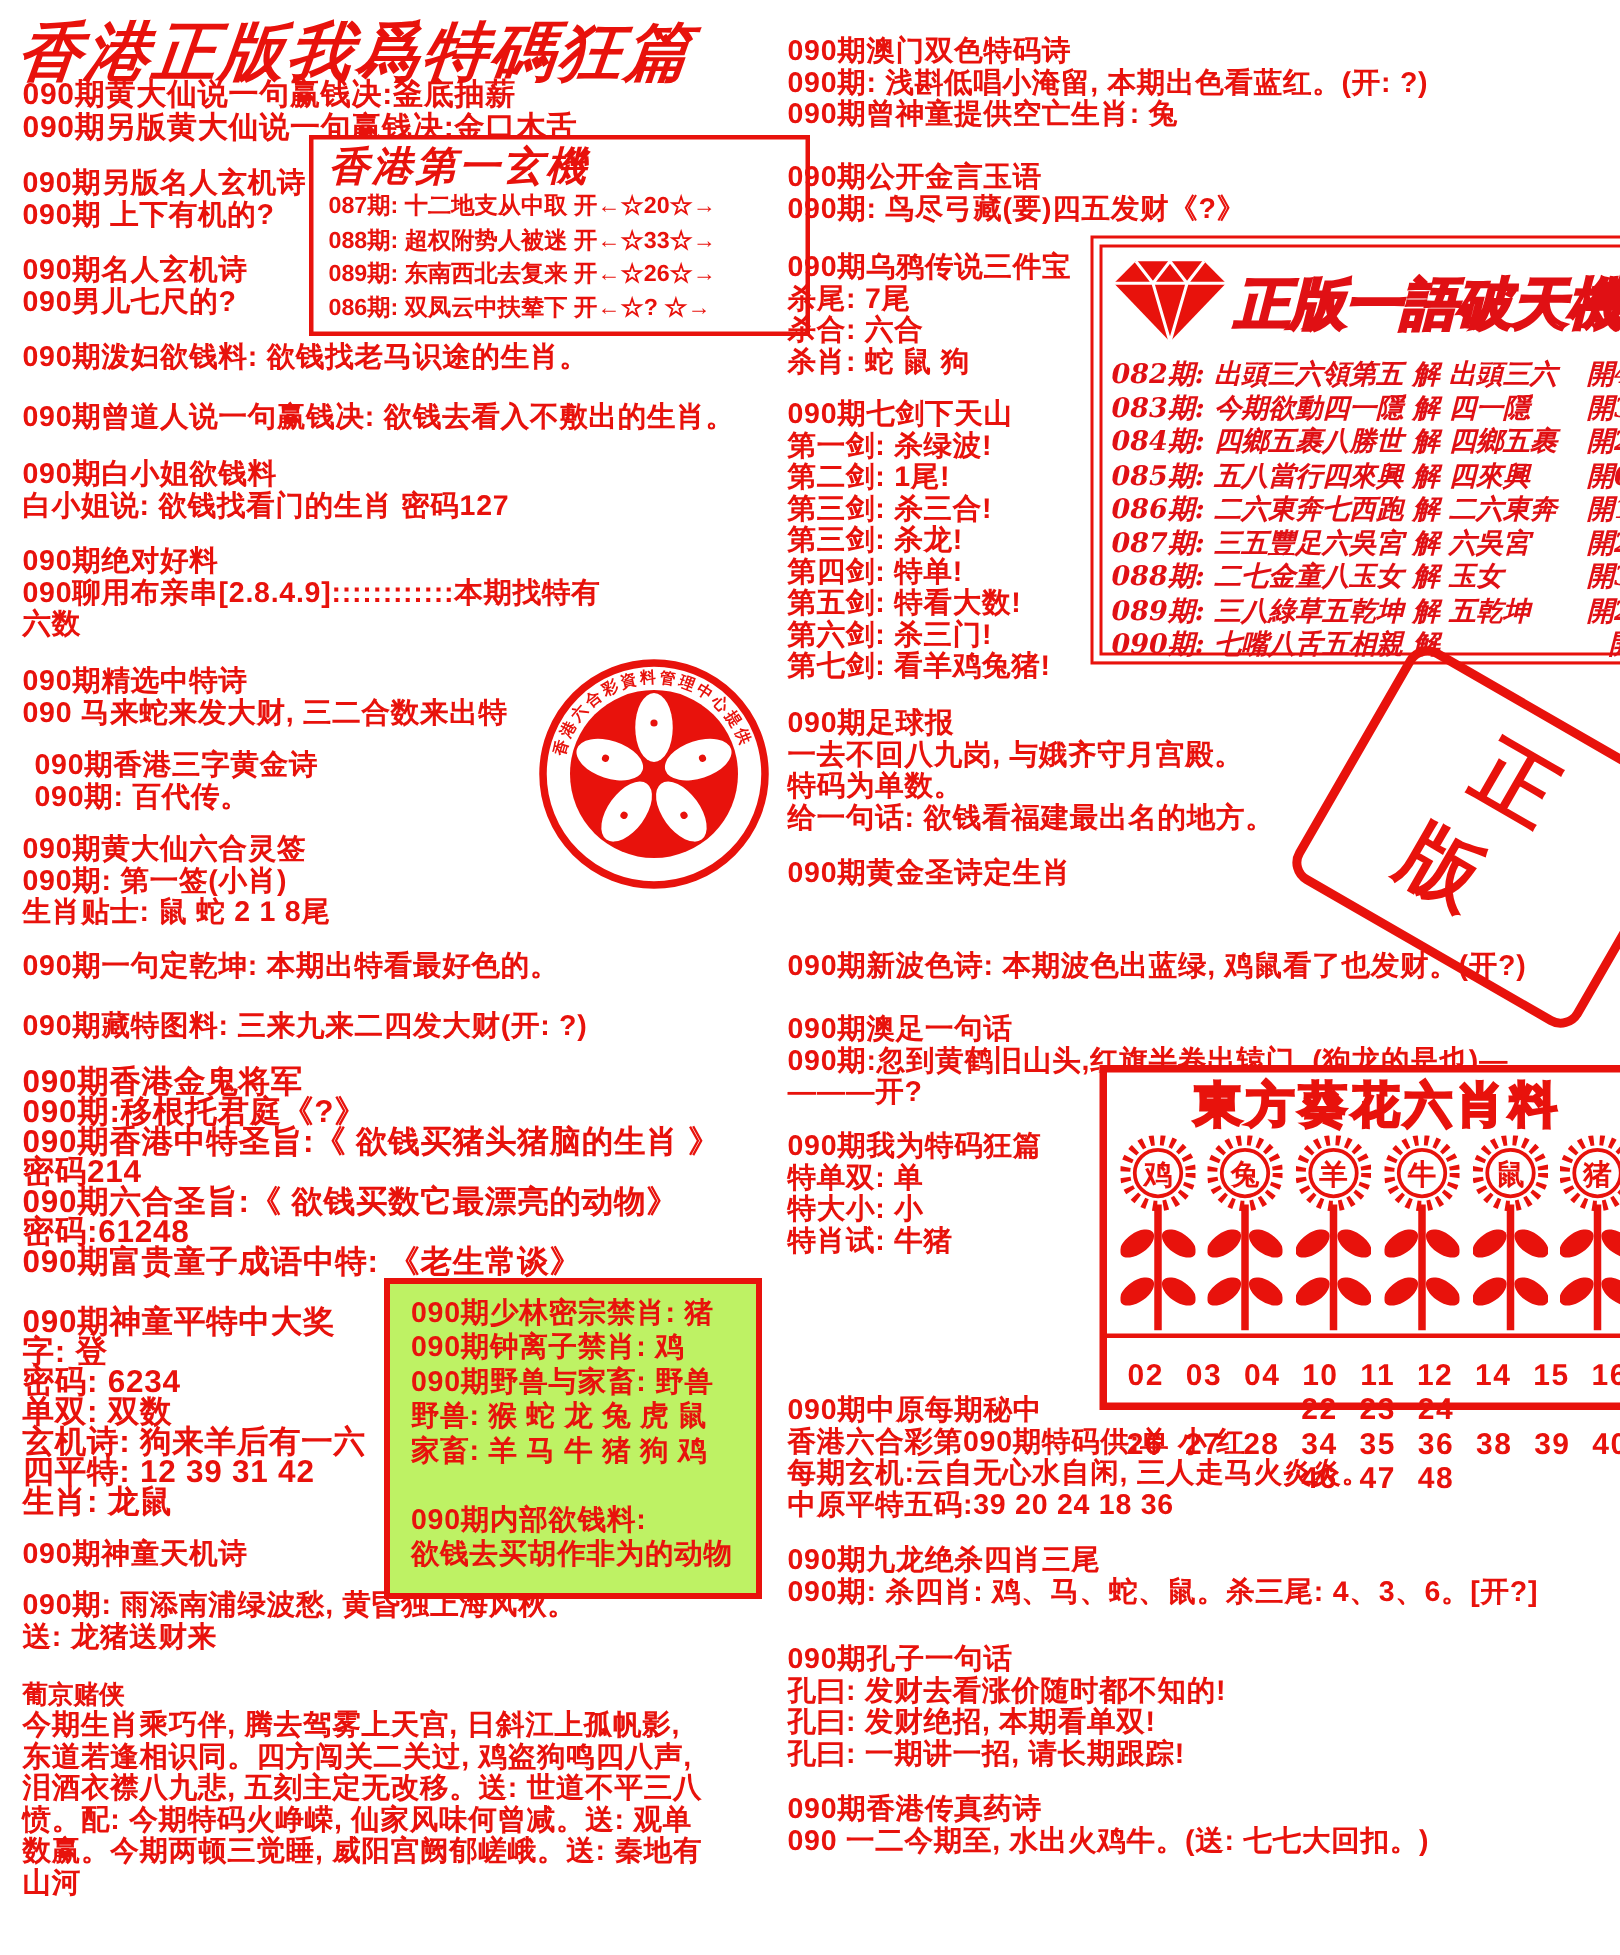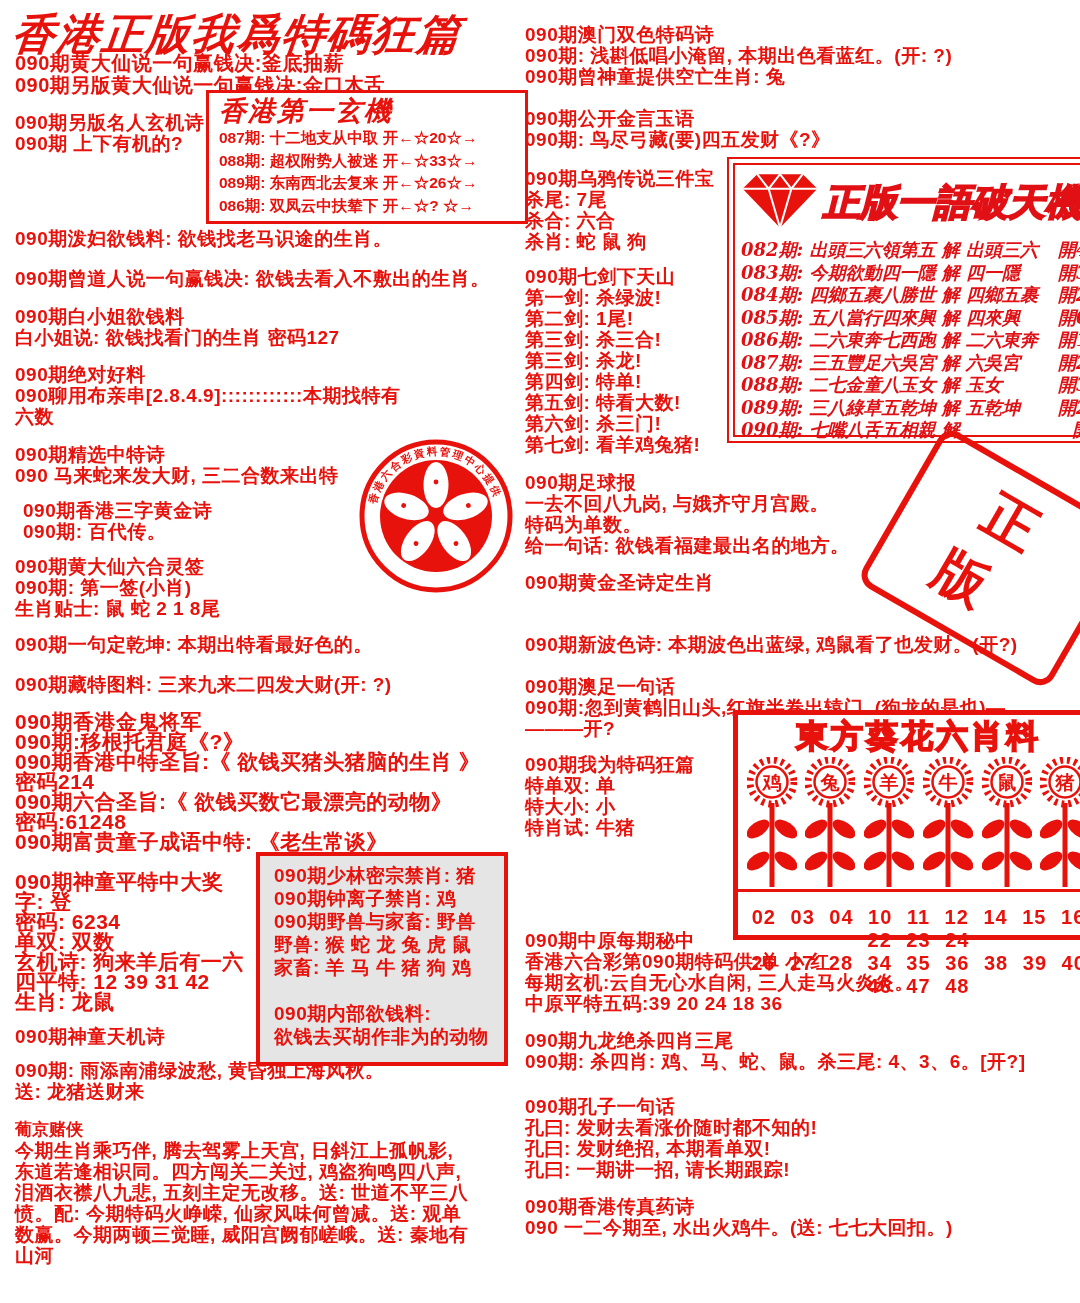--- a/index.html
+++ b/index.html
@@ -7,35 +7,35 @@
   .page{position:absolute;left:0;top:0;width:1080px;height:1303px;background:#fff;overflow:hidden;
         color:#e8120c;font-weight:bold;}
   .sec{position:absolute;white-space:nowrap;}
   .ln{font-size:19px;line-height:21px;min-height:21px;letter-spacing:0.5px;}
   .big .ln{font-size:20px;line-height:22px;}
   .tight .ln{font-size:21px;line-height:20px;min-height:20px;}
   .main-title{position:absolute;left:12px;top:6px;font-size:43px;font-weight:900;font-style:italic;
         letter-spacing:2px;transform:skewX(-6deg);transform-origin:left;}
   
   .box-xuanji{position:absolute;left:206px;top:90px;width:298px;height:126px;border:3px solid #e8120c;
-        background:#fff;padding:2px 8px 0 10px;}
+        background:#fff;padding:2px 20px 0 10px;}
   .box-xuanji-title{font-size:27px;font-weight:900;font-style:italic;letter-spacing:2px;line-height:32px;}
   .box-xuanji .ln{font-size:15.5px;line-height:22.5px;min-height:22.5px;letter-spacing:0;}
   
   .box-tianji{position:absolute;left:727px;top:157px;width:388px;height:286px;background:#fff;
         border:2px solid #e8120c;box-shadow:inset 0 0 0 4px #fff,inset 0 0 0 6px #e8120c;
         padding:8px 12px 0 12px;box-sizing:border-box;}
   .tianji-header{display:flex;align-items:center;gap:4px;height:72px;}
   .tianji-title{font-family:"DejaVu Serif",serif;font-style:italic;font-weight:900;font-size:37px;
         color:#fff;-webkit-text-stroke:2px #e01014;letter-spacing:0px;white-space:nowrap;}
   .trow{display:flex;justify-content:space-between;font-family:"DejaVu Serif",serif;font-style:italic;
         font-weight:bold;font-size:18px;line-height:22.5px;color:#e01014;white-space:nowrap;}
   
   .box-shaolin{position:absolute;left:256px;top:852px;width:252px;height:214px;border:4px solid #e8120c;
-        background:#e5e5e5;padding:8px 0 0 14px;box-sizing:border-box;}
+        background:#bef264;padding:8px 0 0 14px;box-sizing:border-box;}
   .box-shaolin .ln{font-size:19px;line-height:23px;min-height:23px;}
   
   .box-kuihua{position:absolute;left:733px;top:710px;width:371px;height:230px;border:5px solid #e8120c;
         background:#fff;box-sizing:border-box;}
   .kuihua-title{text-align:center;font-size:32px;font-weight:900;letter-spacing:3px;line-height:42px;
         color:#fff;-webkit-text-stroke:1.8px #e8120c;}
   .flowers{display:flex;justify-content:space-evenly;height:132px;}
   .kuihua-nums{border-top:3px solid #e8120c;padding-top:14px;}
   .kuihua-nums .ln{font-size:20px;line-height:23px;min-height:23px;text-align:center;word-spacing:8px;
         letter-spacing:1px;}
@@ -53,20 +53,24 @@
 
   <div class="main-title">香港正版我爲特碼狂篇</div>
 
   <div class="sec big" style="left:15px;top:52px">
       <div class="ln">090期黄大仙说一句赢钱决:釜底抽薪</div>
       <div class="ln">090期另版黄大仙说一句赢钱决:金口木舌</div>
     </div>
   <div class="sec" style="left:15px;top:112px">
       <div class="ln">090期另版名人玄机诗</div>
       <div class="ln">090期  上下有机的?</div>
+    </div>
+  <div class="sec" style="left:15px;top:170px">
+      <div class="ln">090期名人玄机诗</div>
+      <div class="ln">090男儿七尺的?</div>
     </div>
   <div class="sec" style="left:15px;top:228px">
       <div class="ln">090期泼妇欲钱料: 欲钱找老马识途的生肖。</div>
     </div>
   <div class="sec" style="left:15px;top:268px">
       <div class="ln">090期曾道人说一句赢钱决: 欲钱去看入不敷出的生肖。</div>
     </div>
   <div class="sec" style="left:15px;top:306px">
       <div class="ln">090期白小姐欲钱料</div>
       <div class="ln">白小姐说: 欲钱找看门的生肖  密码127</div>

